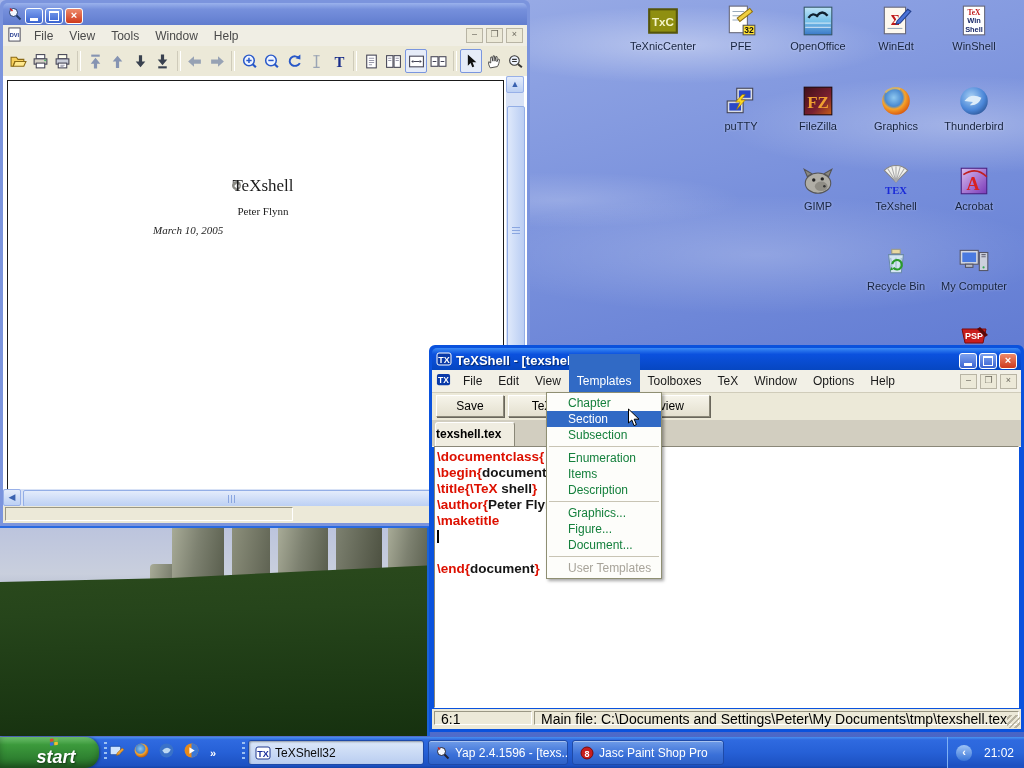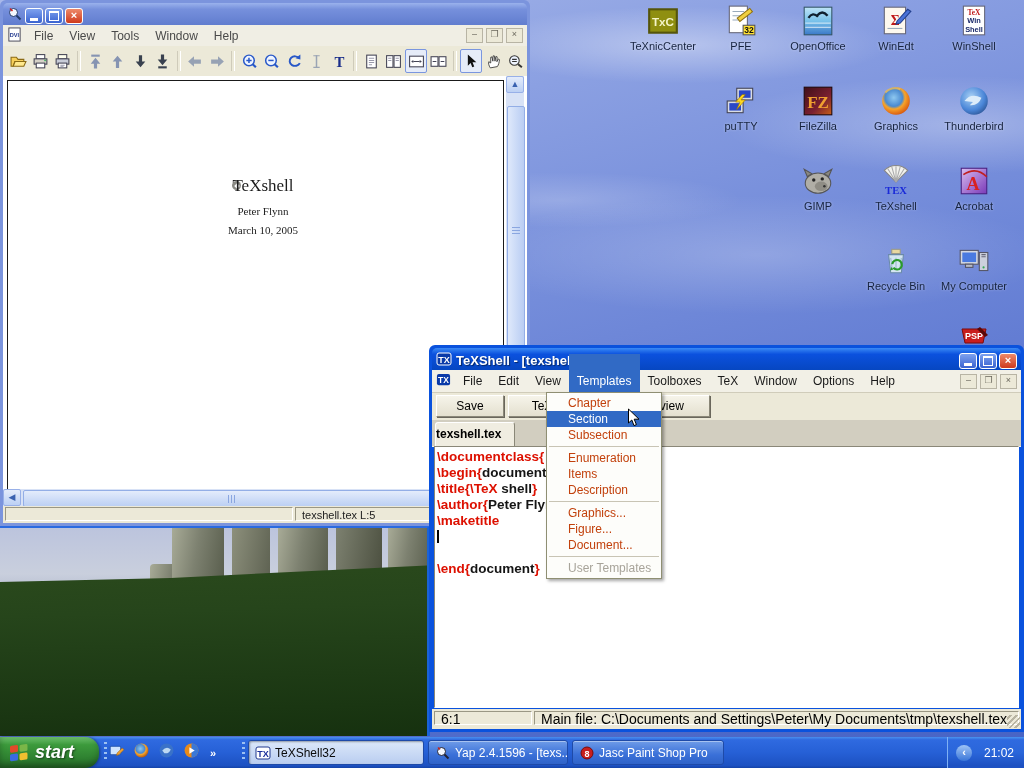--- a/index.html
+++ b/index.html
@@ -59,22 +59,22 @@
   .tcell svg{width:17px;height:17px;}
   .tcell.pressed{border:1px solid #7a96df;background:#e6ecf8;border-radius:2px;}
   .tsep{width:2px;height:20px;border-left:1px solid #cfcbba;border-right:1px solid #fff;margin:0 3px;}
   #yap-client{position:absolute;left:0;top:73px;width:524px;height:413px;background:#fff;overflow:hidden;}
   .pageline-h{position:absolute;left:4px;top:4px;width:496px;height:1px;background:#1a1a1a;}
   .pageline-v{position:absolute;top:4px;width:1px;height:100%;background:#1a1a1a;}
   #doc-title{position:absolute;left:150px;top:100px;width:220px;text-align:center;
              font-family:"Liberation Serif",serif;font-size:17px;color:#1c1c1c;}
   #doc-author{position:absolute;left:150px;top:129px;width:220px;text-align:center;
               font-family:"Liberation Serif",serif;font-size:11px;color:#222;}
-  #doc-date{position:absolute;left:150px;top:148px;width:220px;text-align:center;
-            font-family:"Liberation Serif",serif;font-size:11px;color:#222;}
+  #doc-date{position:absolute;left:150px;top:148px;width:220px;text-align:left;
+            font-family:"Liberation Serif",serif;font-size:11px;color:#222;font-style:italic;}
   #caret-mark{position:absolute;left:229px;top:105px;width:9px;height:9px;border-radius:50%;
               background:#8a8a84;}
   #caret-mark:after{content:"";position:absolute;left:2.5px;top:2.5px;width:4px;height:4px;
                     background:#fff;transform:rotate(45deg);}
   .vscroll{position:absolute;right:3px;top:73px;width:18px;height:413px;background:#d8e2f6;}
   .sbtn{position:absolute;left:0;width:18px;height:17px;border-radius:2px;border:1px solid #98b0e8;
         background:linear-gradient(180deg,#e4ecfb,#bcd0f4);color:#3a62b0;font-size:9px;
         text-align:center;line-height:15px;box-sizing:border-box;}
   .vthumb{position:absolute;left:1px;top:30px;width:16px;height:240px;border:1px solid #93aee6;
           border-radius:2px;background:linear-gradient(90deg,#dfe9fb,#b9cdf3);}
@@ -109,32 +109,32 @@
   .seg-cmd{color:#dd1000;}
   .seg-arg{color:#151515;}
   .ed-line{height:16px;}
   .ed-caret{display:inline-block;width:2px;height:13px;background:#000;vertical-align:-2px;}
   #ts-status{position:absolute;left:0;top:361px;width:589px;height:20px;background:#ece9d8;font-size:14px;}
   #ts-grip{position:absolute;right:1px;bottom:1px;width:13px;height:13px;
      background:repeating-linear-gradient(135deg,transparent 0 2px,#b8b4a2 2px 4px);}
   
   #popup{position:absolute;left:546px;top:392px;width:114px;background:#fdfdfa;
          border:1px solid #8f8f73;box-shadow:2px 2px 3px rgba(0,0,0,.35);padding:2px 0;z-index:50;}
-  .pitem{height:16px;line-height:16px;font-size:12px;padding-left:21px;color:#c2410c;}
+  .pitem{height:16px;line-height:16px;font-size:12px;padding-left:21px;color:#15803d;}
   .pitem.hl{background:#316ac5;color:#fff;}
   .pitem.dis{color:#a8a49a;}
   .psep{height:1px;background:#c8c4b4;margin:3px 2px;}
   #cursor{position:absolute;left:627px;top:408px;z-index:60;}
   
   #taskbar{position:absolute;left:0;top:737px;width:1024px;height:31px;z-index:100;
     background:linear-gradient(180deg,#4a90ee 0%,#2f6ae0 9%,#2660d6 50%,#1d51c2 92%,#1443a8 100%);}
   #startbtn{position:absolute;left:0;top:0;width:99px;height:31px;border-radius:0 14px 14px 0;
     background:linear-gradient(180deg,#6cbf6c 0%,#3c9a3c 25%,#2e8030 70%,#236324 100%);
     display:flex;align-items:center;padding-left:8px;box-sizing:border-box;
-    box-shadow:inset 0 -3px 6px rgba(0,0,0,.25), 1px 0 3px rgba(0,0,0,.4);}
+    box-shadow:inset 0 -3px 6px rgba(0,0,0,.25), 1px 0 3px rgba(0,0,0,.4);flex-direction:column;}
   #startbtn span{color:#fff;font-size:18px;font-weight:bold;font-style:italic;margin-left:5px;
     text-shadow:1px 1px 2px rgba(0,0,0,.5);}
   #quicklaunch{position:absolute;left:108px;top:0;height:31px;display:flex;align-items:center;gap:8px;}
   #quicklaunch svg{width:17px;height:17px;}
   #ql-chevron{color:#fff;font-size:11px;font-weight:bold;margin-left:2px;}
   .taskbtn{position:absolute;top:3px;height:25px;border-radius:3px;display:flex;align-items:center;
     padding:0 6px;box-sizing:border-box;font-size:12px;color:#fff;white-space:nowrap;overflow:hidden;
     background:linear-gradient(180deg,#6f9ce8,#3a70d8 60%,#2f62c8);border:1px solid #1e4aa8;
     box-shadow:inset 0 1px 0 rgba(255,255,255,.4);}
   .taskbtn svg{width:16px;height:16px;margin-right:4px;flex:none;}
@@ -549,21 +549,20 @@
       </span>
   </div>
   <div id="yap-hscroll">
     <span class="sbtn" style="top:0;">◀</span>
     <span class="hthumb">
         <span class="grip"></span>
       </span>
   </div>
   <div id="yap-status">
     <span class="spanel" style="left:2px;width:288px;"></span>
-    <span class="spanel" style="left:292px;width:230px;">texshell.tex L:5</span>
   </div>
 </div>
 
 <div id="texshell" class="win">
   <div class="tbar">
     <span>
       <svg width="16" height="16" viewBox="0 0 16 16">
           <rect x="1" y="2" width="14" height="12" rx="2" fill="#0a3aa8" stroke="#fff"></rect>
           <text x="8" y="12" font-size="9" font-weight="bold" text-anchor="middle" fill="#fff" font-family="Liberation Sans,sans-serif">TX</text>
         </svg>

